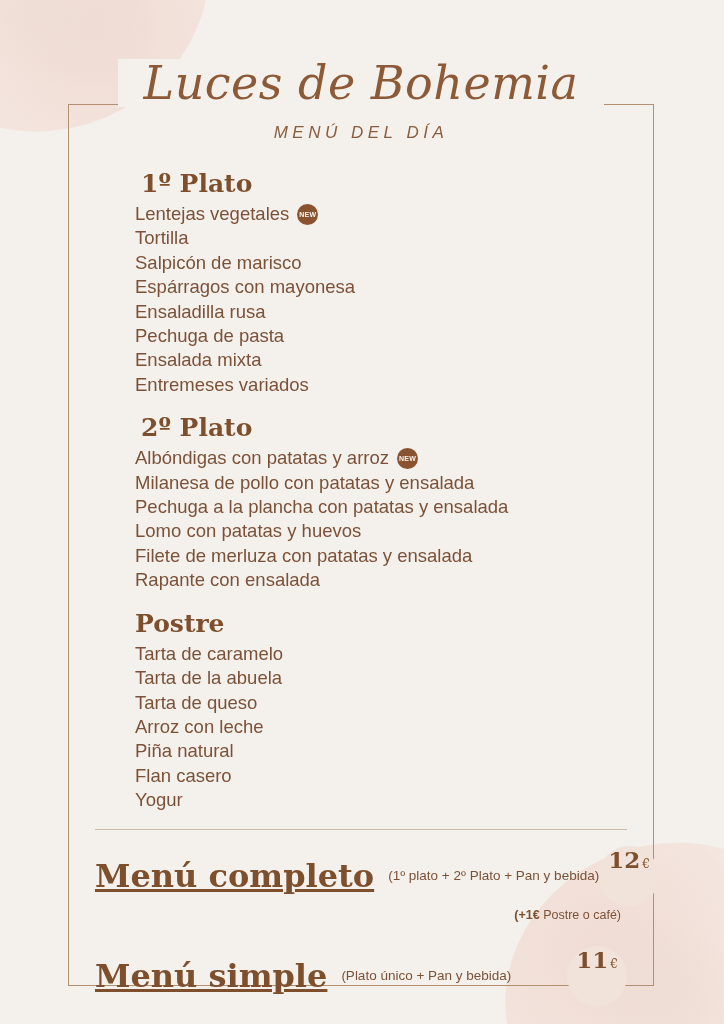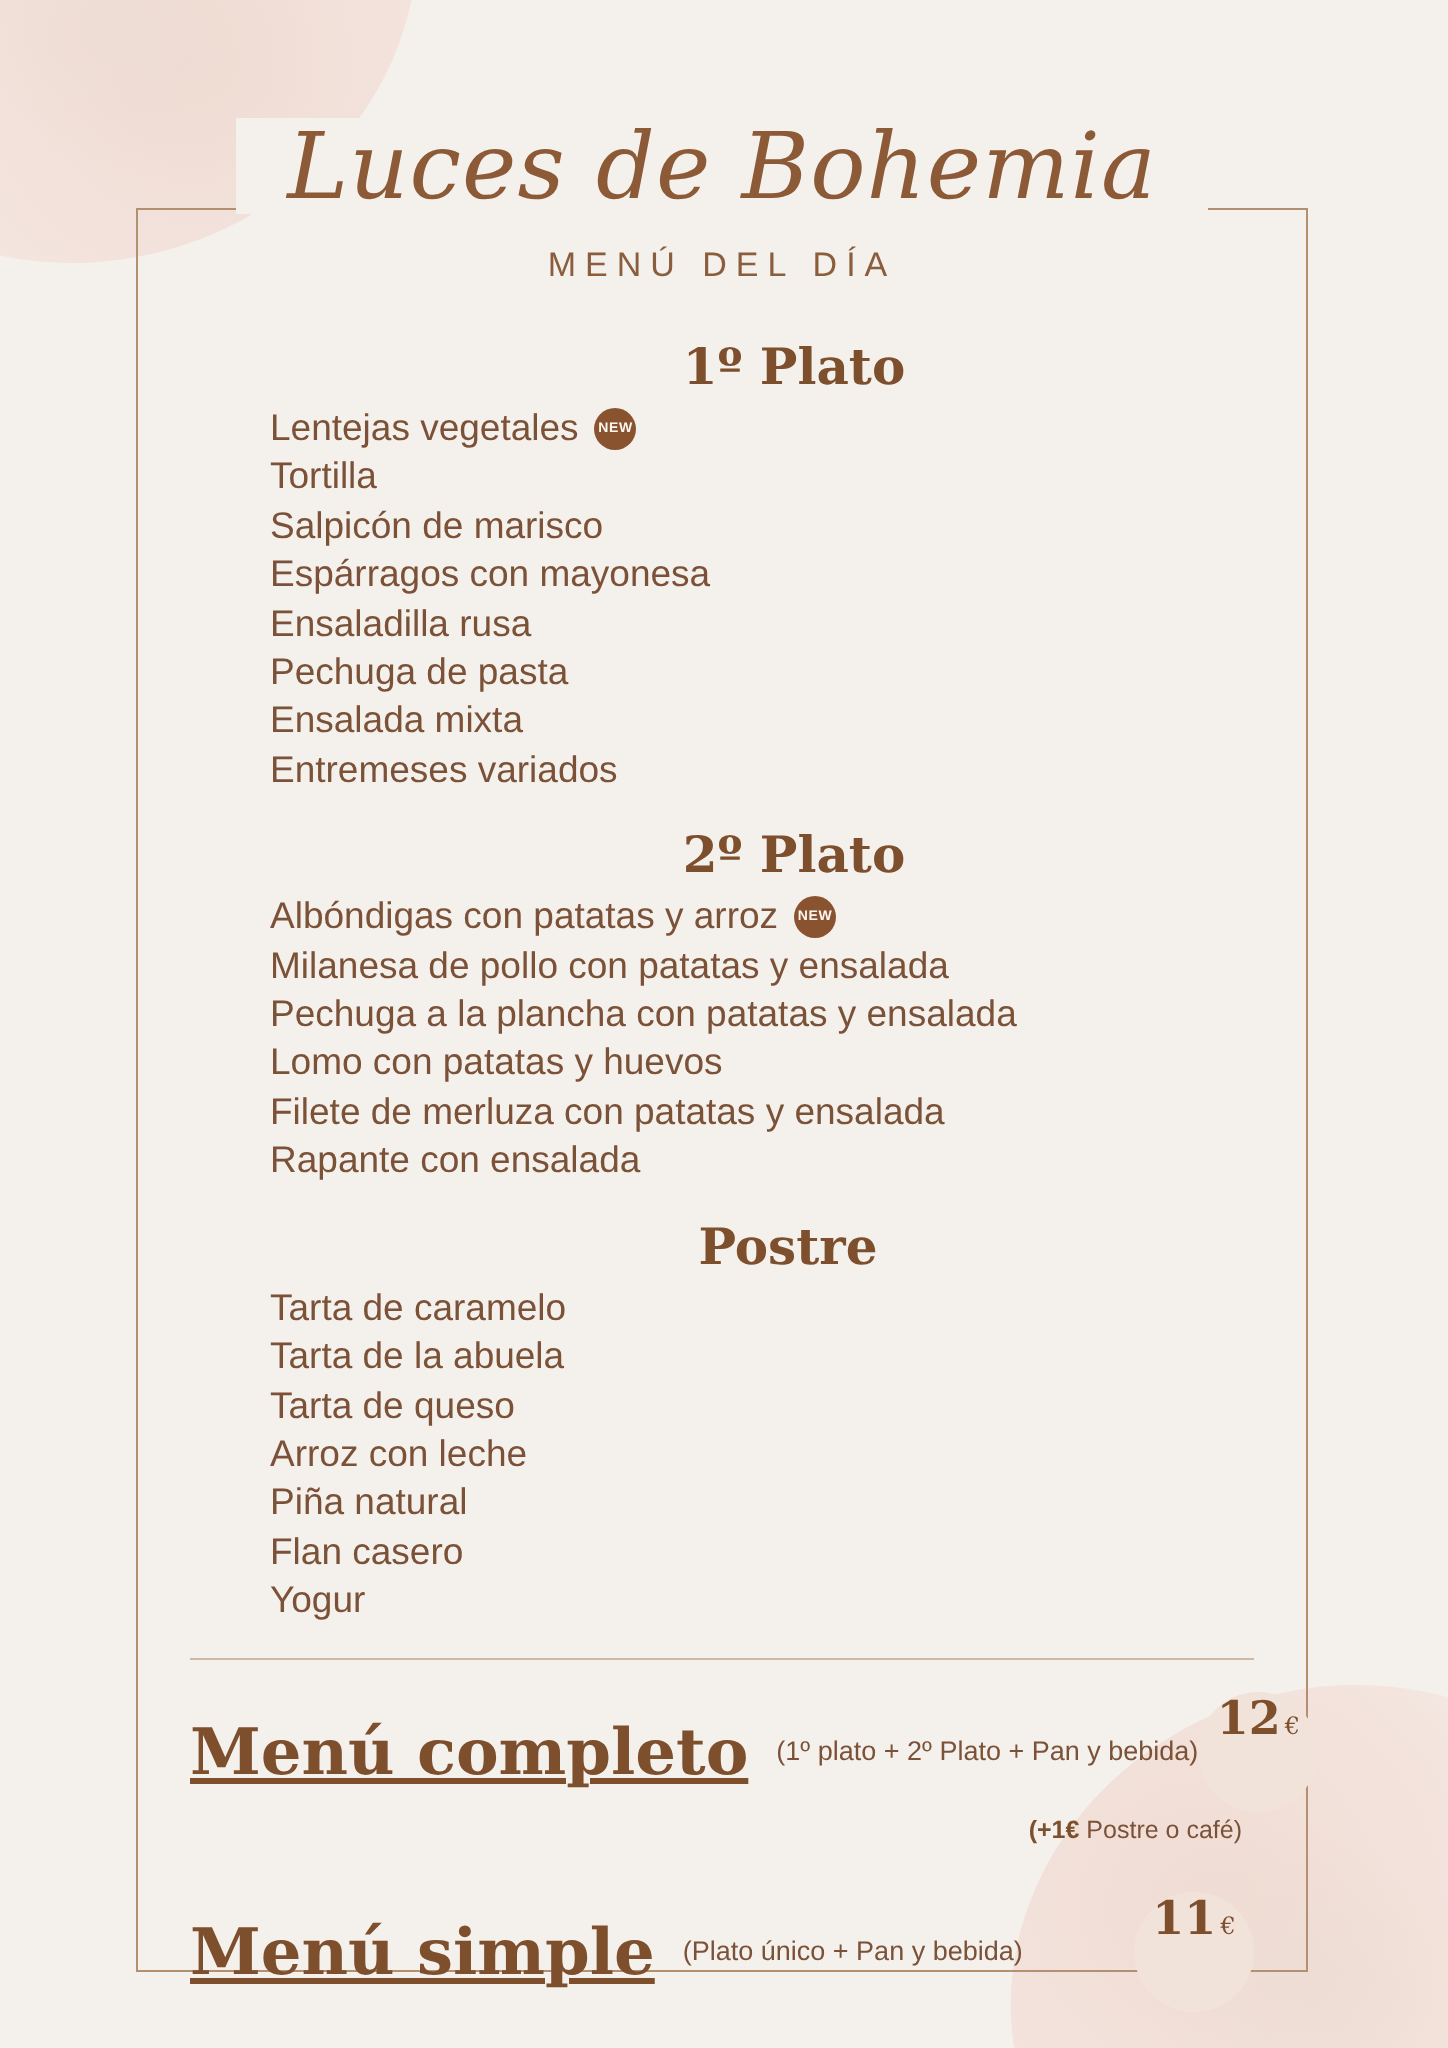--- a/index.html
+++ b/index.html
@@ -83,35 +83,35 @@
     letter-spacing: 0.5px;
     line-height: 1.05;
   }
   .menu-subtitle {
     text-align: center;
     font-size: 17px;
     letter-spacing: 4.5px;
     color: #8a5e3d;
     margin-top: 18px;
     font-family: "Liberation Sans", sans-serif;
+    font-style: italic;
   }
 
   .sections {
     padding: 26px 0 0 66px;
   }
   .section {
     margin-bottom: 4px;
   }
   .section-title {
     font-family: "DejaVu Serif", "Liberation Serif", serif;
     font-weight: bold;
     font-size: 25px;
     color: #7d4f2d;
     margin: 0 0 4px 0;
-    text-align: center;
   }
   .section-title.indent {
     padding-left: 6px;
   }
   .items {
     list-style: none;
     margin: 0 0 16px 0;
     padding: 0;
   }
   .item {

